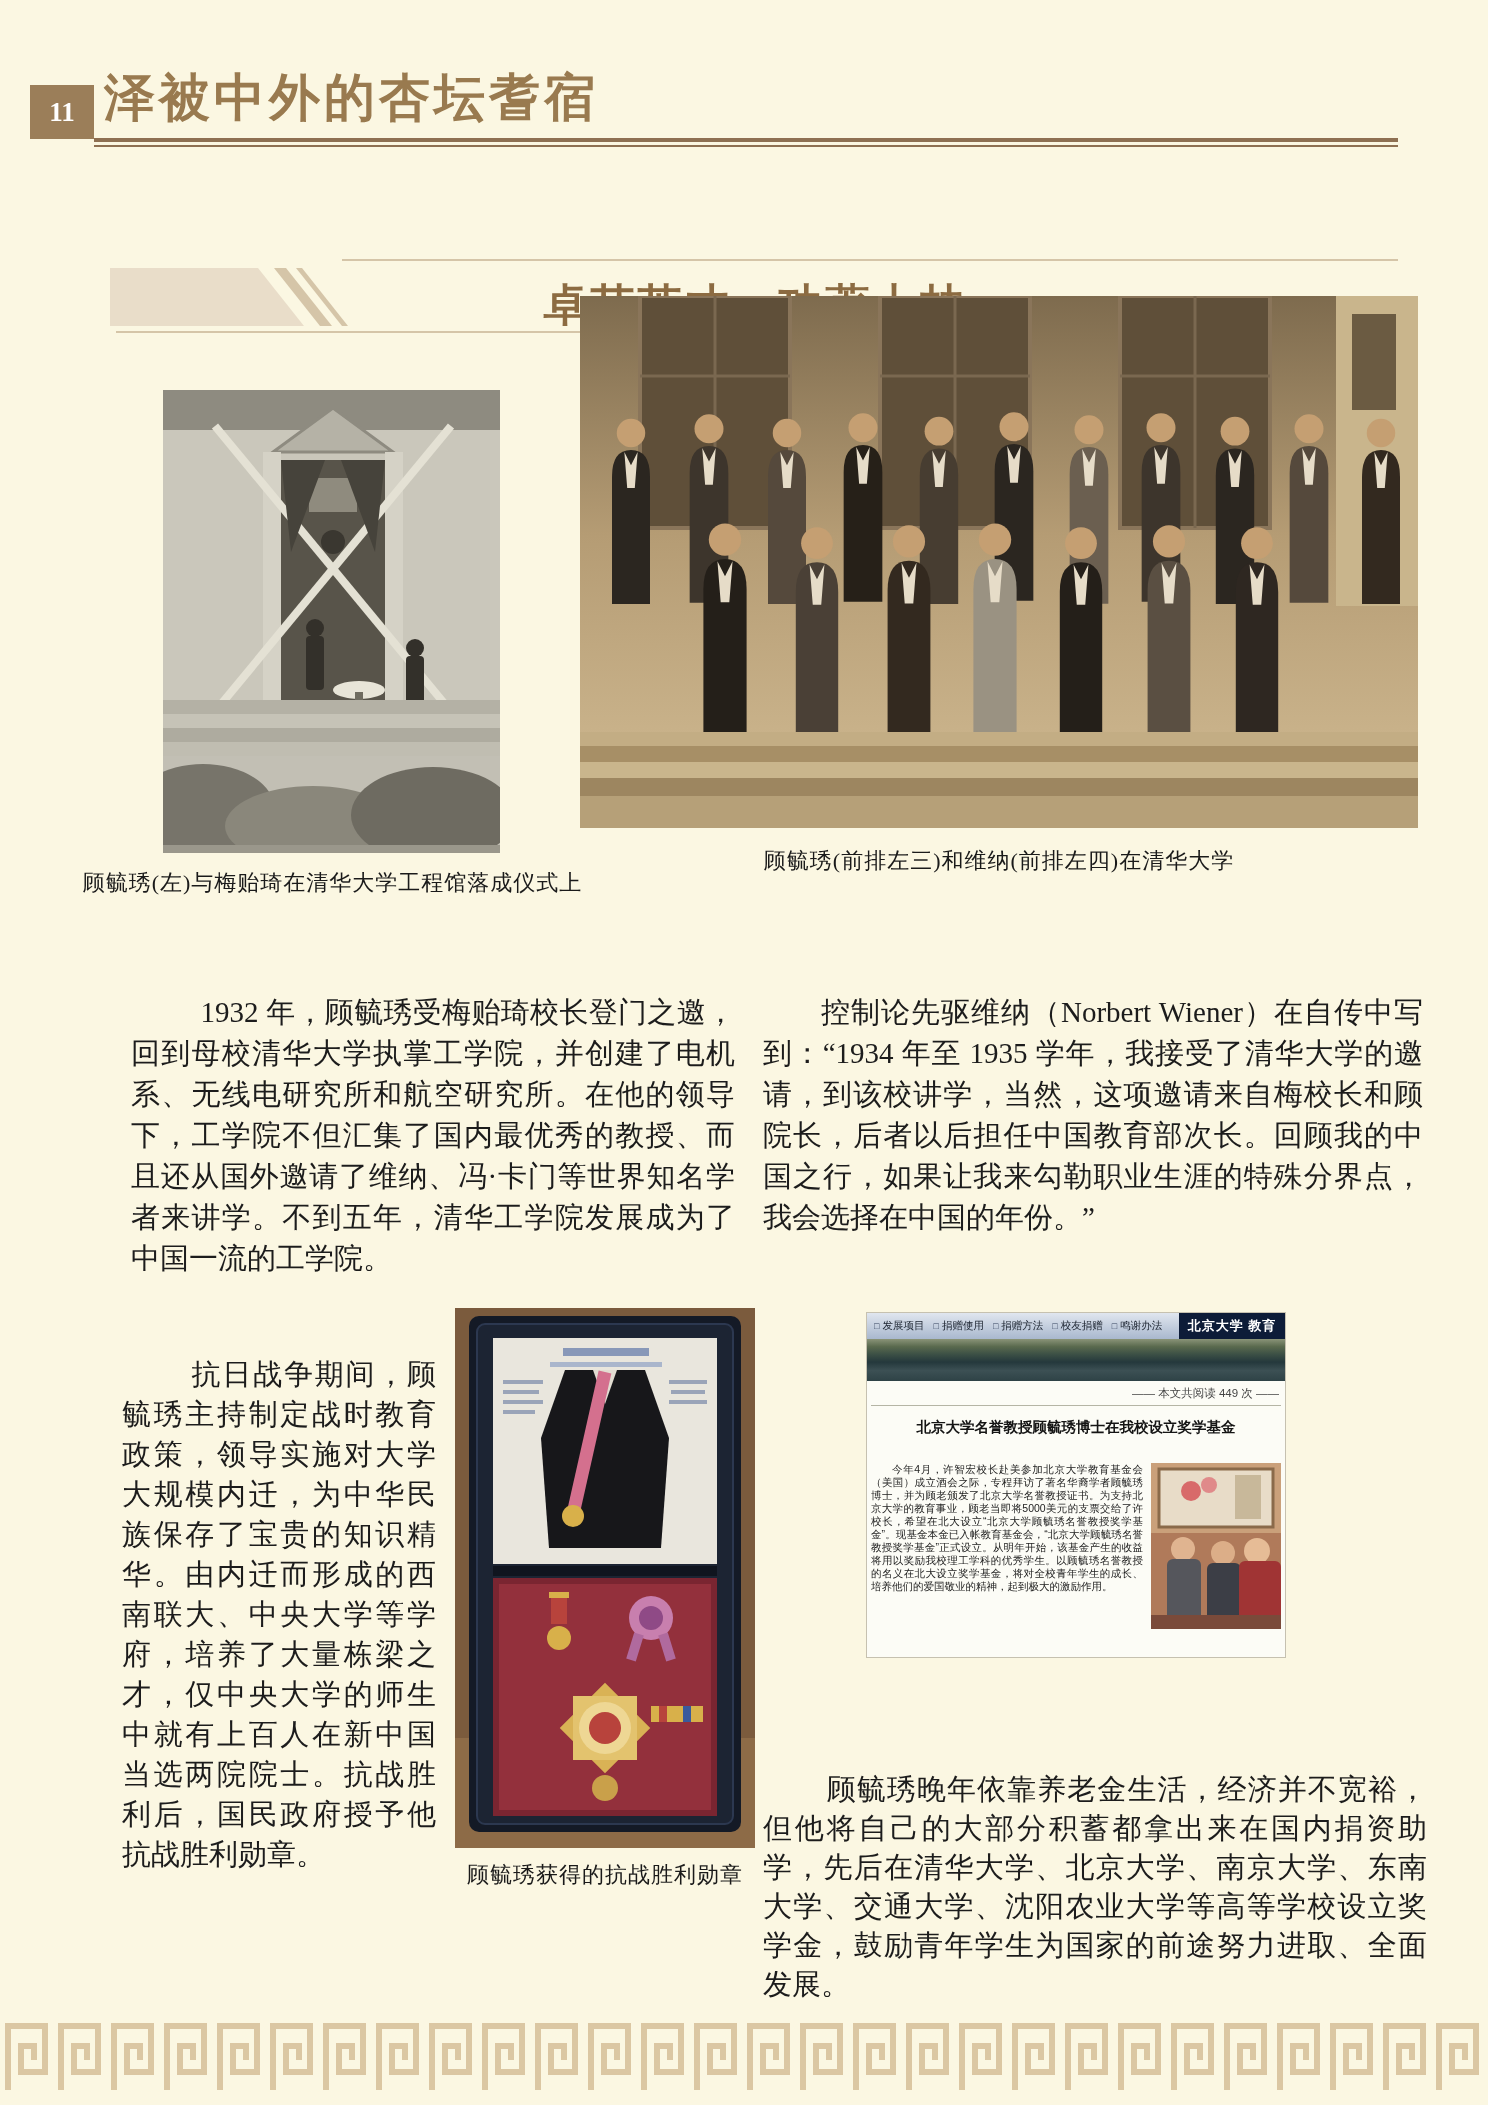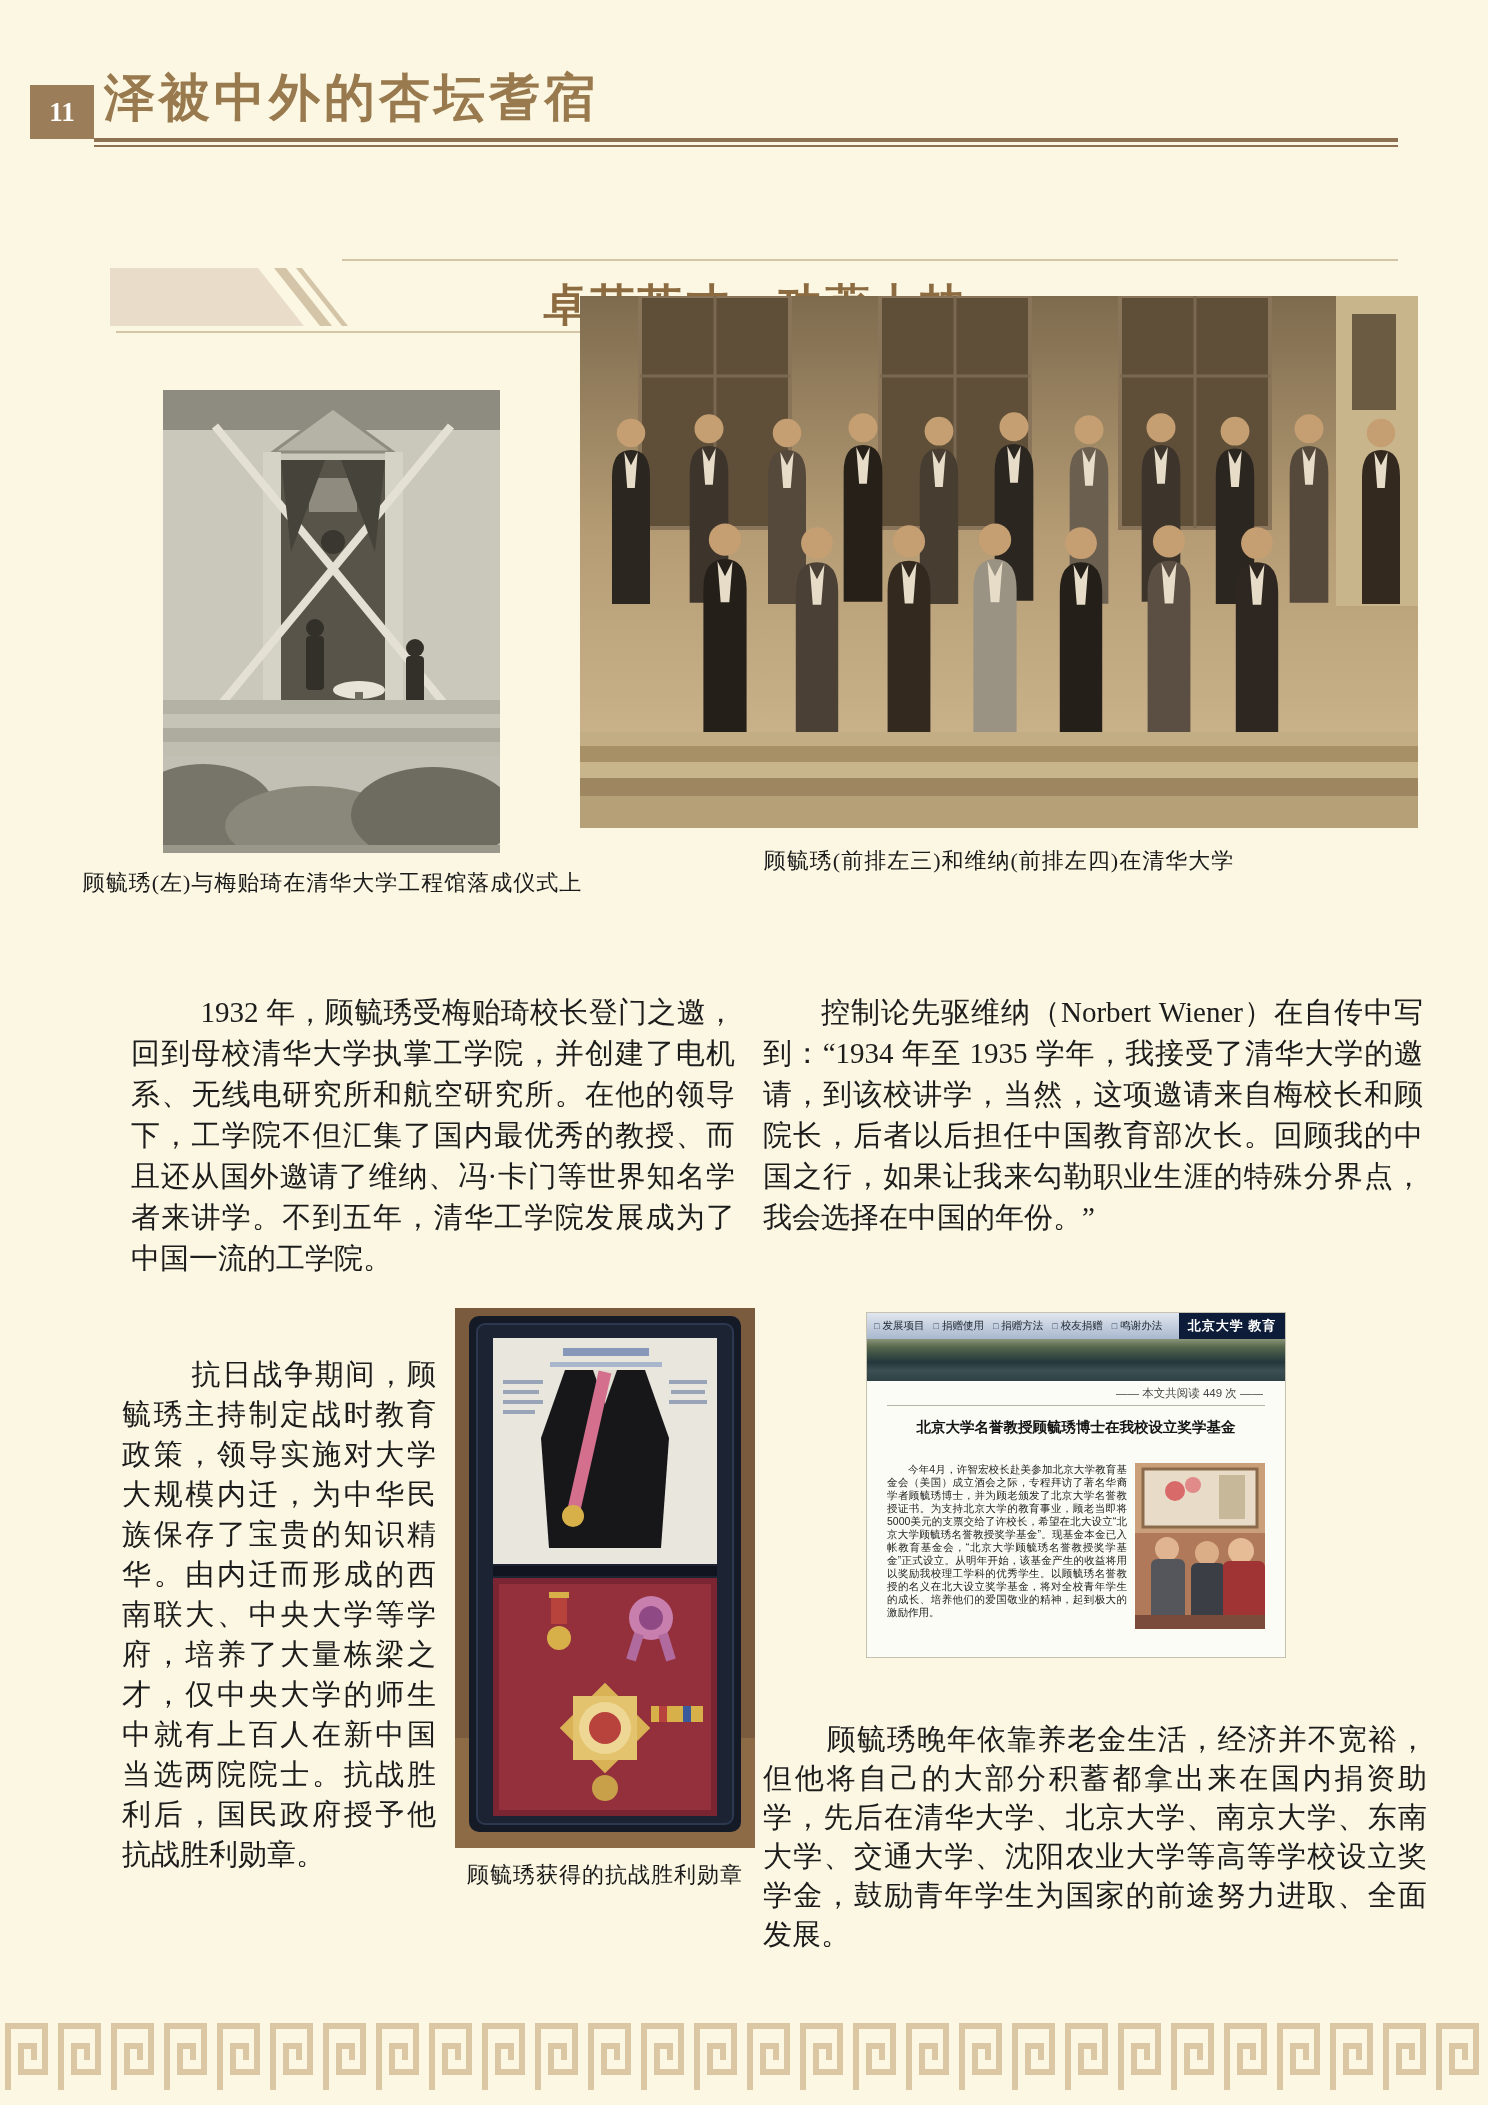--- a/index.html
+++ b/index.html
@@ -42,21 +42,21 @@
   .caption{font-size:22px;color:#1a1a1a;text-align:center;letter-spacing:1px;}
   #cap-left{left:70px;top:868px;width:525px;}
   #cap-right{left:580px;top:846px;width:838px;}
   #cap-medal{left:420px;top:1860px;width:370px;}
 
   
   .para{font-size:29px;text-align:justify;color:#1c1c1c;margin-top:48px;}
   #p1{left:131px;top:944px;width:604px;line-height:41px;text-indent:2.4em;}
   #p2{left:763px;top:944px;width:660px;line-height:41px;text-indent:2em;}
   #p3{left:122px;top:1306px;width:314px;line-height:40px;text-indent:2.4em;}
-  #p4{left:763px;top:1672px;width:664px;line-height:39px;text-indent:2.2em;}
+  #p4{left:763px;top:1722px;width:664px;line-height:39px;text-indent:2.2em;}
 
   
   #webshot{
     left:866px;top:1312px;width:420px;height:346px;
     background:#FCFCF6;border:1px solid #C6C1B0;box-sizing:border-box;
     font-family:"Liberation Sans","DejaVu Sans",sans-serif;
   }
   .webnav{height:26px;display:flex;align-items:stretch;}
   .navitems{
     flex:1;display:flex;align-items:center;gap:9px;padding-left:7px;
@@ -66,21 +66,21 @@
   .navitem{display:flex;align-items:center;gap:3px;}
   .navbullet{font-size:9px;color:#33415c;}
   .weblogo{
     width:106px;background:#0D1C38;color:#fff;font-size:13px;font-weight:bold;
     display:flex;align-items:center;justify-content:center;letter-spacing:1px;white-space:nowrap;text-align:right;
   }
   .weblake{
     height:42px;
     background:linear-gradient(180deg,#8A9478 0%,#5A6A4E 18%,#3E5246 35%,#24383C 55%,#3C5054 75%,#2E4246 100%);
   }
-  .webmain{padding:0 20px;}
+  .webmain{padding:0 4px;}
   .readrow{
     text-align:right;font-size:11.5px;color:#444;
     padding:5px 2px 4px;border-bottom:1px solid #B5B5A5;
   }
   .webtitle{
     text-align:center;font-weight:bold;font-size:14.5px;color:#141414;
     margin:12px 0 4px;
   }
   .webbody{
     margin-top:26px;font-size:10.5px;line-height:13px;color:#222;

